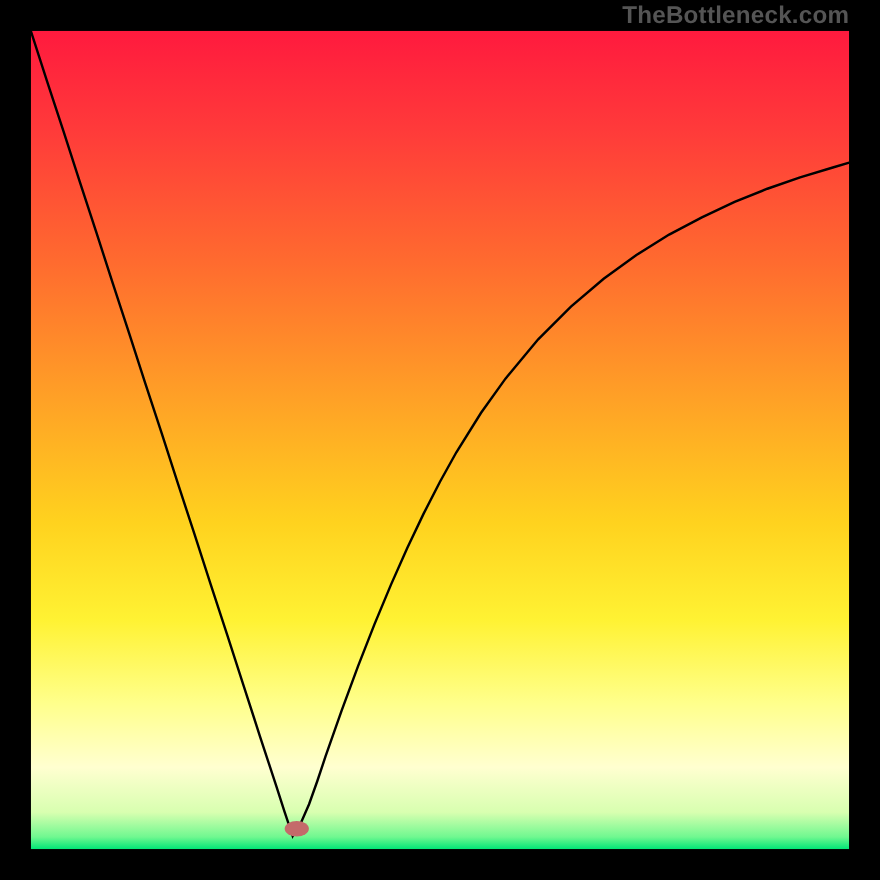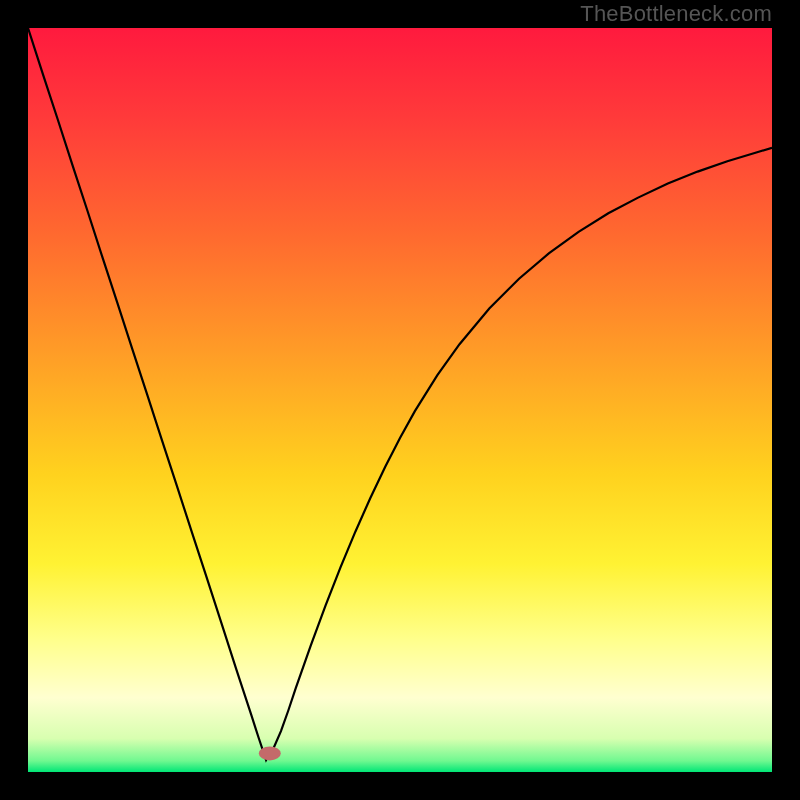--- a/index.html
+++ b/index.html
@@ -25,21 +25,21 @@
     top: 0;
     width: 744px;
     height: 744px;
   }
   .watermark {
     position: absolute;
     top: 1px;
     right: 28px;
     color: #555;
     font-size: 22px;
-    font-weight: 400;
+    font-weight: 700;
     letter-spacing: 0.2px;
     user-select: none;
   }
 </style>
 </head>
 <body>
 
 <div class="watermark">TheBottleneck.com</div>
 
 <div class="frame">

